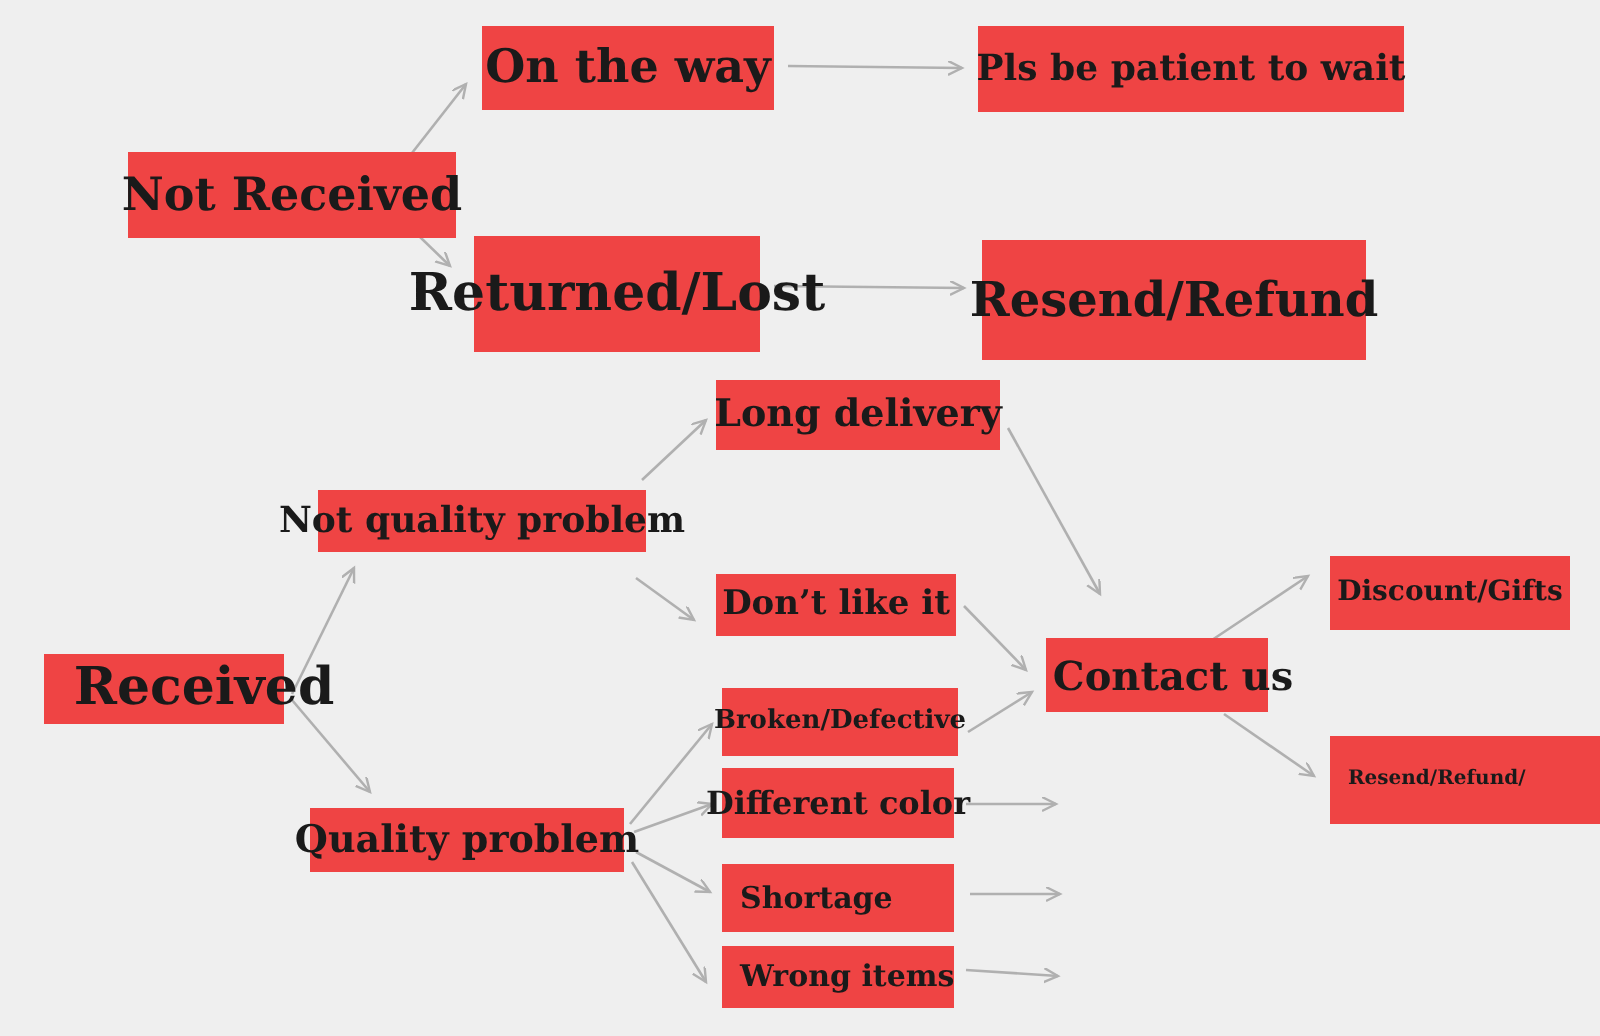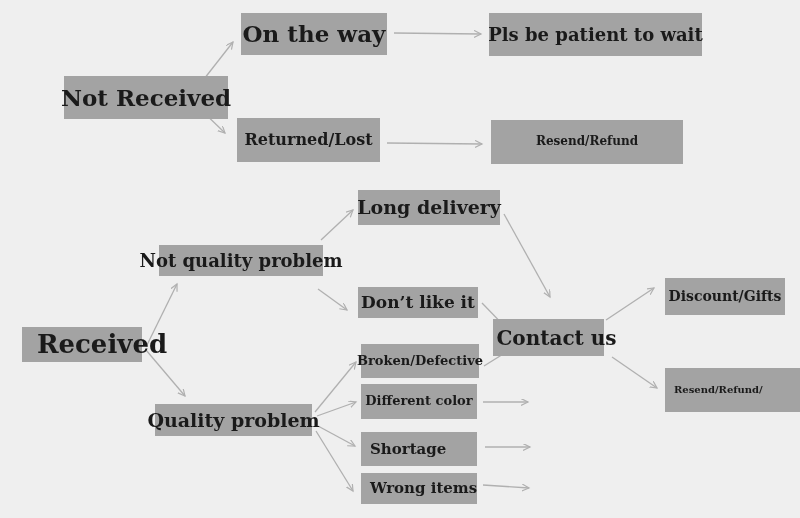--- a/index.html
+++ b/index.html
@@ -18,21 +18,21 @@
   #arrows {
     position: absolute;
     left: 0;
     top: 0;
     width: 800px;
     height: 518px;
     pointer-events: none;
   }
   .node {
     position: absolute;
-    background: #a3a3a3;
+    background: #ef4444;
     color: #1a1a1a;
     font-weight: bold;
     display: flex;
     align-items: center;
     justify-content: center;
     white-space: nowrap;
     line-height: 1.1;
     box-sizing: border-box;
   }
   .node.left-align {
@@ -43,30 +43,30 @@
     flex-direction: column;
     align-items: flex-start;
     justify-content: center;
     padding-left: 9px;
     line-height: 22px;
   }
   
   #n-not_received            { left: 24px;  top: 76px;  width: 164px; height: 43px; font-size: 23px; margin-left: 40px; }
   #n-on_the_way              { left: 241px; top: 13px;  width: 146px; height: 42px; font-size: 23px; }
   #n-pls_be_patient          { left: 489px; top: 13px;  width: 213px; height: 43px; font-size: 18px; }
-  #n-returned_lost           { left: 237px; top: 118px; width: 143px; height: 44px; font-size: 16px; }
-  #n-resend_refund           { left: 491px; top: 120px; width: 192px; height: 44px; font-size: 12px; }
+  #n-returned_lost           { left: 237px; top: 118px; width: 143px; height: 58px; font-size: 26px; }
+  #n-resend_refund           { left: 491px; top: 120px; width: 192px; height: 60px; font-size: 24px; }
   #n-received                { left: 22px;  top: 327px; width: 120px; height: 35px; font-size: 26px; padding-left: 40px; }
   #n-not_quality_problem     { left: 159px; top: 245px; width: 164px; height: 31px; font-size: 18px; }
   #n-long_delivery           { left: 358px; top: 190px; width: 142px; height: 35px; font-size: 19px; }
   #n-dont_like_it            { left: 358px; top: 287px; width: 120px; height: 31px; font-size: 17px; }
-  #n-contact_us              { left: 493px; top: 319px; width: 111px; height: 37px; font-size: 20px; padding-left: 16px; }
+  #n-contact_us              { left: 523px; top: 319px; width: 111px; height: 37px; font-size: 20px; padding-left: 16px; }
   #n-quality_problem         { left: 155px; top: 404px; width: 157px; height: 32px; font-size: 19px; }
   #n-broken_defective        { left: 361px; top: 344px; width: 118px; height: 34px; font-size: 13px; }
-  #n-different_color         { left: 361px; top: 384px; width: 116px; height: 35px; font-size: 13px; }
+  #n-different_color         { left: 361px; top: 384px; width: 116px; height: 35px; font-size: 16px; }
   #n-shortage                { left: 361px; top: 432px; width: 116px; height: 34px; font-size: 15px; }
   #n-wrong_items             { left: 361px; top: 473px; width: 116px; height: 31px; font-size: 15px; }
   #n-discount_gifts          { left: 665px; top: 278px; width: 120px; height: 37px; font-size: 14px; }
   #n-resend_refund_disscount { left: 665px; top: 368px; width: 140px; height: 44px; font-size: 10px; }
 </style>
 </head>
 <body>
 
 <div class="canvas">
   <svg id="arrows" viewBox="0 0 800 518" xmlns="http://www.w3.org/2000/svg">

